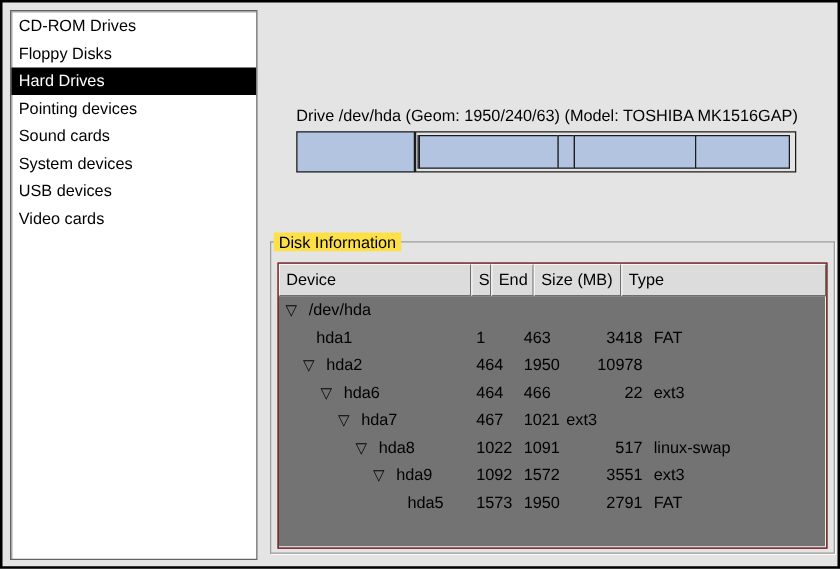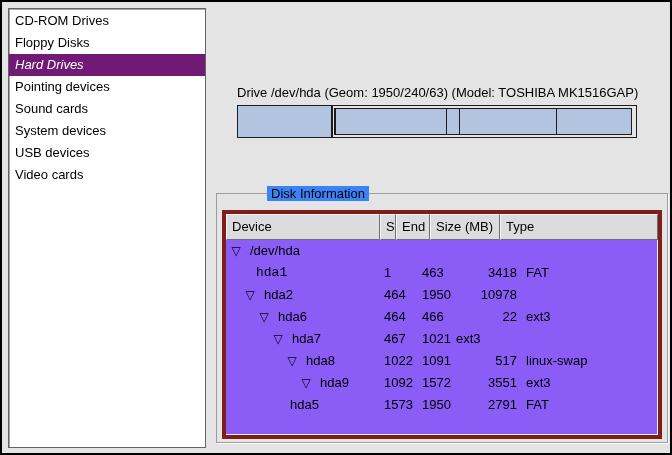--- a/index.html
+++ b/index.html
@@ -56,27 +56,27 @@
   .logical + .logical { margin-left: -1px; }
 
   
   .groupbox {
     position: absolute; left: 214px; top: 191px; width: 452px; height: 250px;
     border: 1px solid #9c9c9c;
     box-shadow: 1px 1px 0 #fafafa;
   }
   .group-legend {
     position: absolute; top: -8px; left: 2px;
-    background: #3b82f6; padding: 0 4px;
-    height: 15px; line-height: 15px; margin-left: 48px;
+    background: #fde047; padding: 0 4px;
+    height: 15px; line-height: 15px;
   }
   .disk-table {
     position: absolute; left: 5px; top: 16px; width: 440px; height: 229px;
-    background: #8b5cf6;
-    border: 4px solid #7f1d1d;
+    background: #737373;
+    border: 1px solid #7f1d1d;
     box-shadow: inset -1px -1px 0 #f2f2f2;
     overflow: hidden;
   }
   .thead { display: flex; height: 26px; }
   .hcell {
     background: #dcdcdc;
     border-top: 1px solid #f6f6f6; border-left: 1px solid #f6f6f6;
     border-right: 1px solid #6f6f6f; border-bottom: 1px solid #6f6f6f;
     padding-left: 5px; line-height: 23px;
     white-space: nowrap; overflow: hidden;
@@ -102,21 +102,21 @@
   }
 </style>
 </head>
 <body>
 
 <div id="root">
 
   <div class="sidebar">
       <div class="side-item">CD-ROM Drives</div>
       <div class="side-item">Floppy Disks</div>
-      <div class="side-item selected" style="background: #701a75; font-style: italic;">Hard Drives</div>
+      <div class="side-item selected" style="background: #000000;">Hard Drives</div>
       <div class="side-item">Pointing devices</div>
       <div class="side-item">Sound cards</div>
       <div class="side-item">System devices</div>
       <div class="side-item">USB devices</div>
       <div class="side-item">Video cards</div>
     </div>
 
   <div class="drive-label">Drive /dev/hda (Geom: 1950/240/63) (Model: TOSHIBA MK1516GAP)</div>
   <div class="part-bar">
       <div class="seg" style="left: 0%; width: 23.7436%; background: rgb(179, 196, 224);"></div>
@@ -145,21 +145,21 @@
             <div class="cell device" style="padding-left: 3px;">
               <span class="expander">▽</span>
               <span>/dev/hda</span>
             </div>
             <div class="cell start"></div>
             <div class="cell end"></div>
             <div class="cell size"></div>
             <div class="cell type"></div>
           </div>
           <div class="trow">
-            <div class="cell device" style="padding-left: 30px; font-family: Liberation Mono, monospace;">
+            <div class="cell device" style="padding-left: 30px;">
               <span>hda1</span>
             </div>
             <div class="cell start">1</div>
             <div class="cell end">463</div>
             <div class="cell size">3418</div>
             <div class="cell type">FAT</div>
           </div>
           <div class="trow">
             <div class="cell device" style="padding-left: 17px;">
               <span class="expander">▽</span>
@@ -202,21 +202,21 @@
             <div class="cell device" style="padding-left: 73px;">
               <span class="expander">▽</span>
               <span>hda9</span>
             </div>
             <div class="cell start">1092</div>
             <div class="cell end">1572</div>
             <div class="cell size">3551</div>
             <div class="cell type">ext3</div>
           </div>
           <div class="trow">
-            <div class="cell device" style="padding-left: 64px;">
+            <div class="cell device" style="padding-left: 103px;">
               <span>hda5</span>
             </div>
             <div class="cell start">1573</div>
             <div class="cell end">1950</div>
             <div class="cell size">2791</div>
             <div class="cell type">FAT</div>
           </div>
         </div>
     </div>
   </div>

